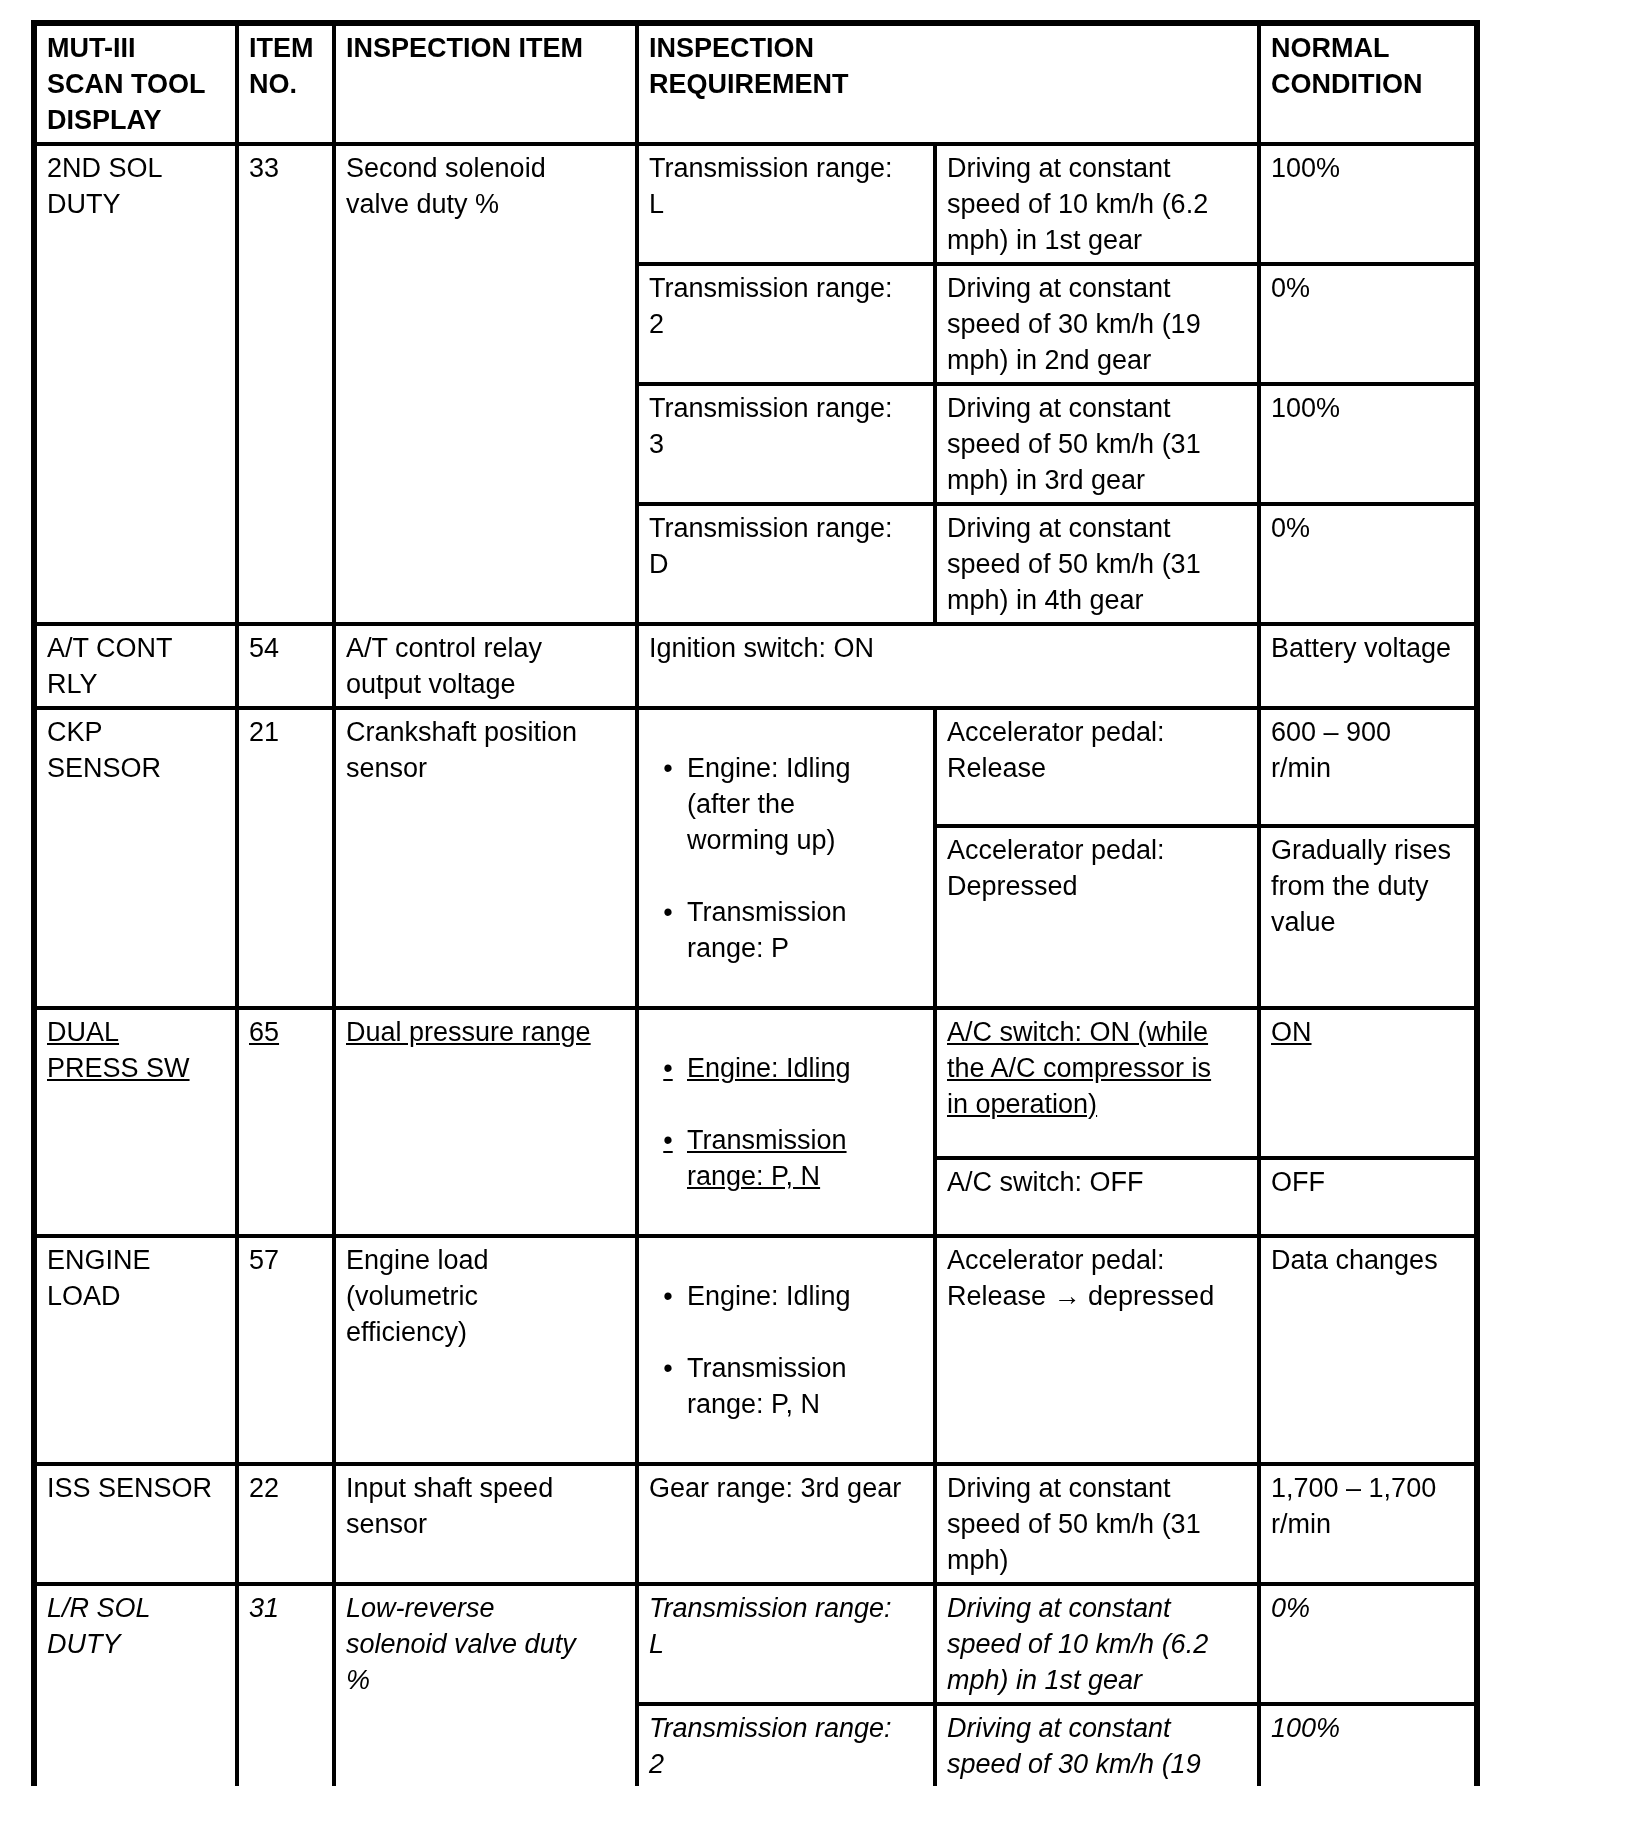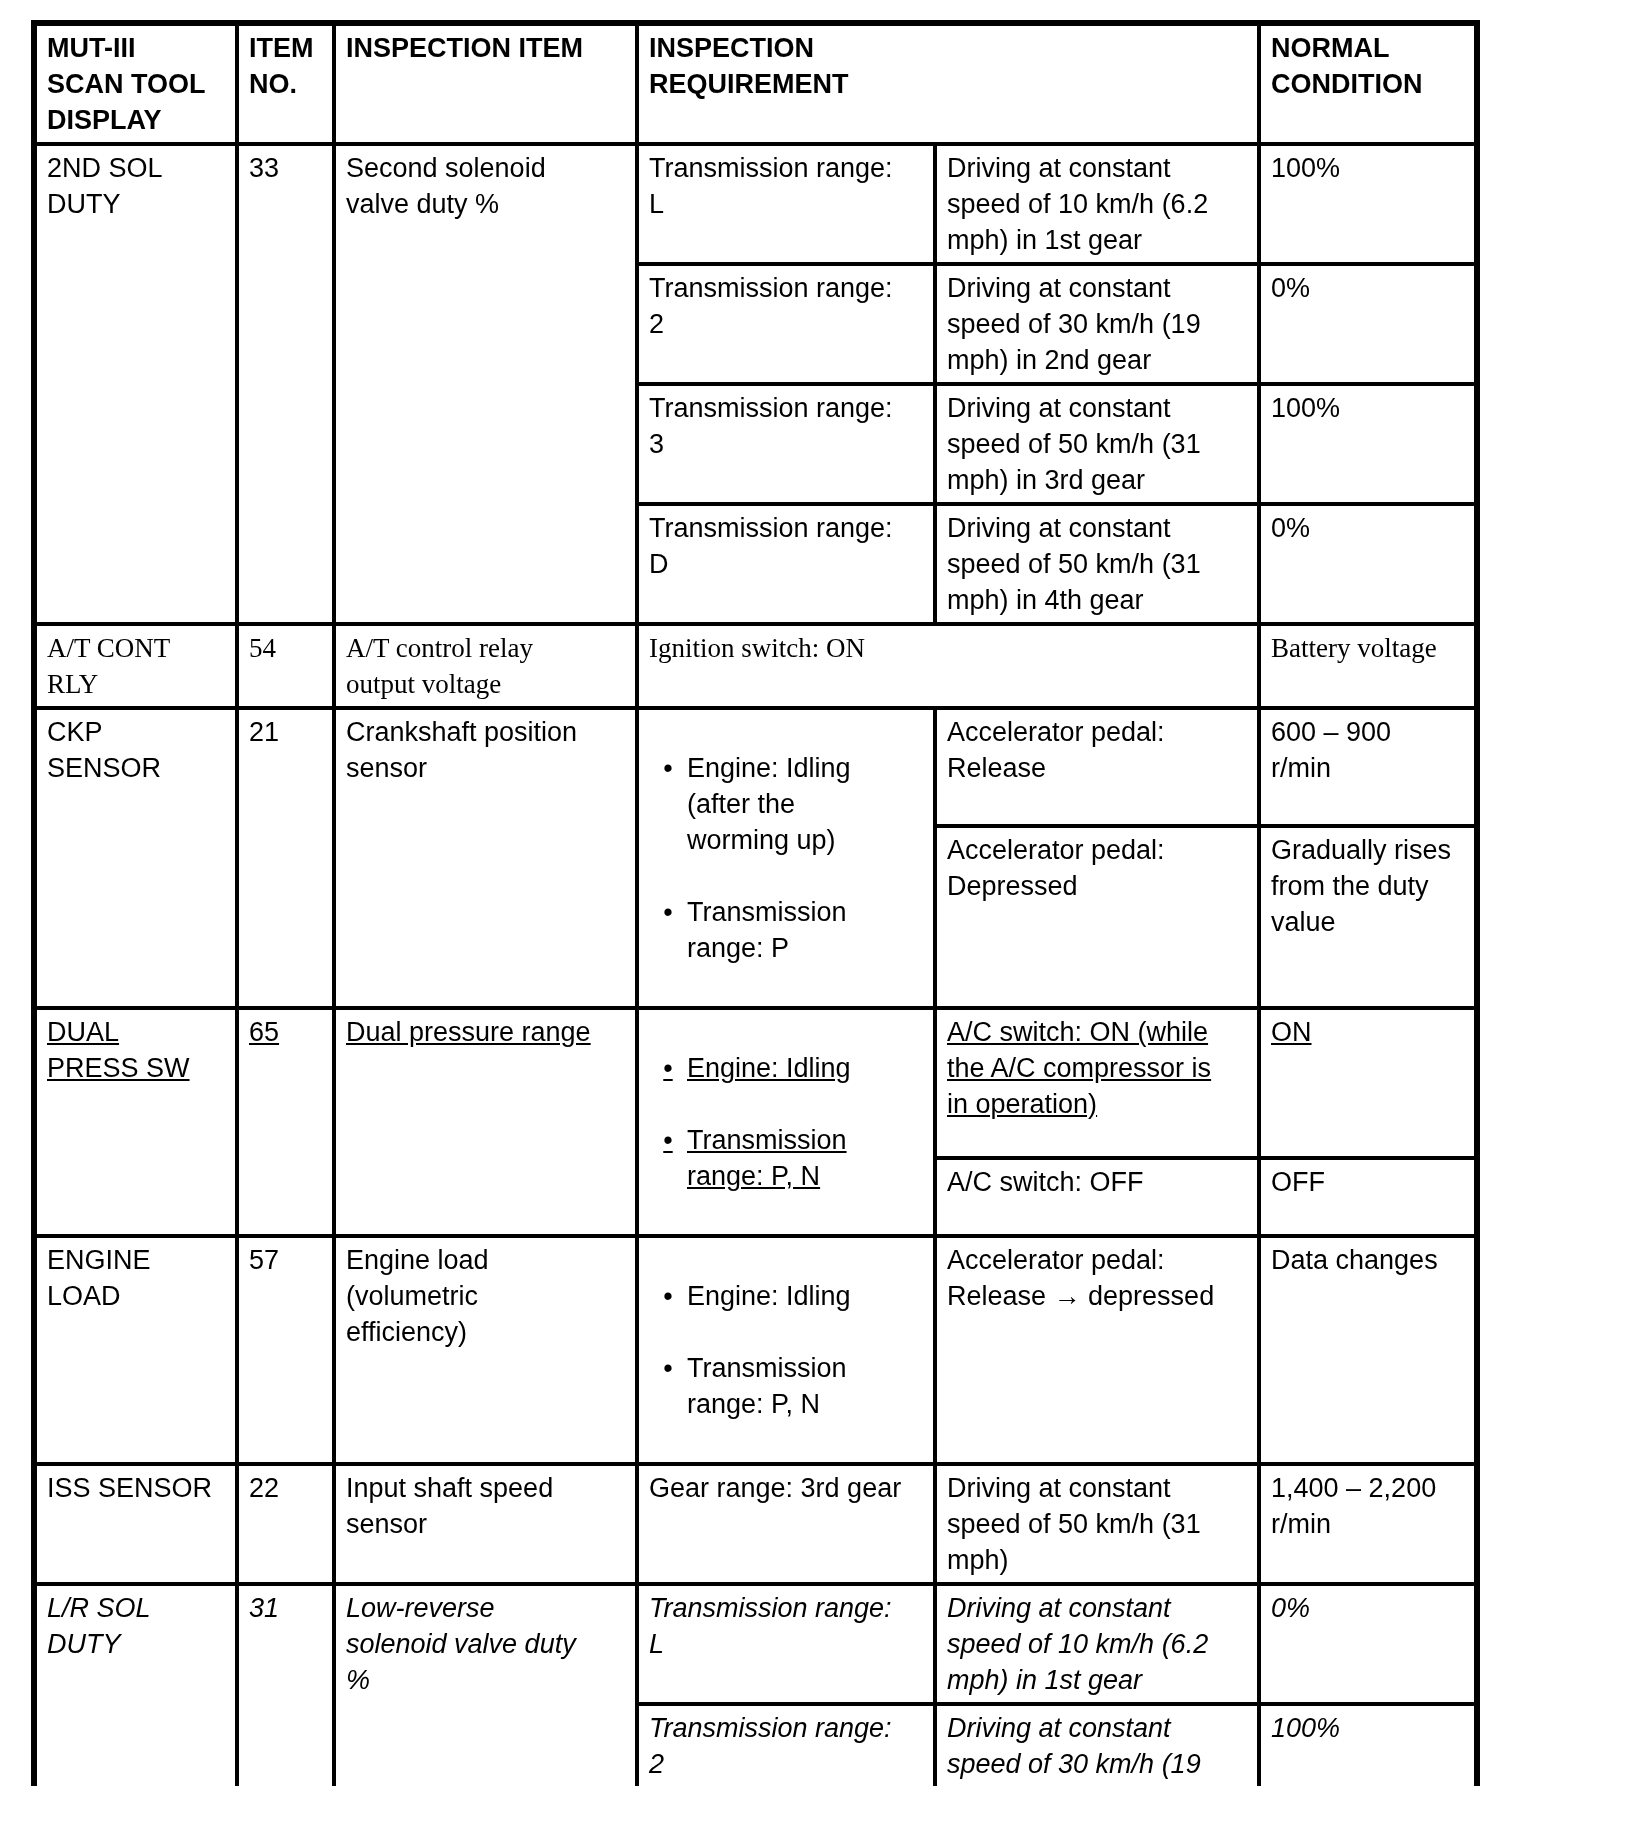--- a/index.html
+++ b/index.html
@@ -35,21 +35,21 @@
     white-space: pre-line;
     overflow: hidden;
     font-weight: normal;
   }
   table.manual th {
     font-weight: bold;
   }
   
   .h-head  { height: 104px; }
   .h-sol   { height: 120px; }
-  .h-at    { height: 80px; font-family: Liberation Serif, serif;  }
+  .h-at    { height: 80px;  }
   .h-ckp1  { height: 72px;  }
   .h-ckp2  { height: 130px; }
   .h-dual1 { height: 104px; text-decoration: underline; }
   .h-dual2 { height: 62px;  }
   .h-eng   { height: 114px; }
   .h-iss   { height: 120px; }
   .h-lr    { height: 116px; font-style: italic; }
 
   .bullet-item {
     display: flex;
@@ -224,21 +224,21 @@
 
     <tr class="h-iss">
       <td>ISS SENSOR</td>
       <td>22</td>
       <td>Input shaft speed
 sensor</td>
       <td>Gear range: 3rd gear</td>
       <td>Driving at constant
 speed of 50 km/h (31
 mph)</td>
-      <td>1,400 – 2,200
+      <td>1,700 – 1,700
 r/min</td>
     </tr>
 
     <tr class="h-lr">
       <td rowspan="4">L/R SOL
 DUTY</td>
       <td rowspan="4">31</td>
       <td rowspan="4">Low-reverse
 solenoid valve duty
 %</td>

